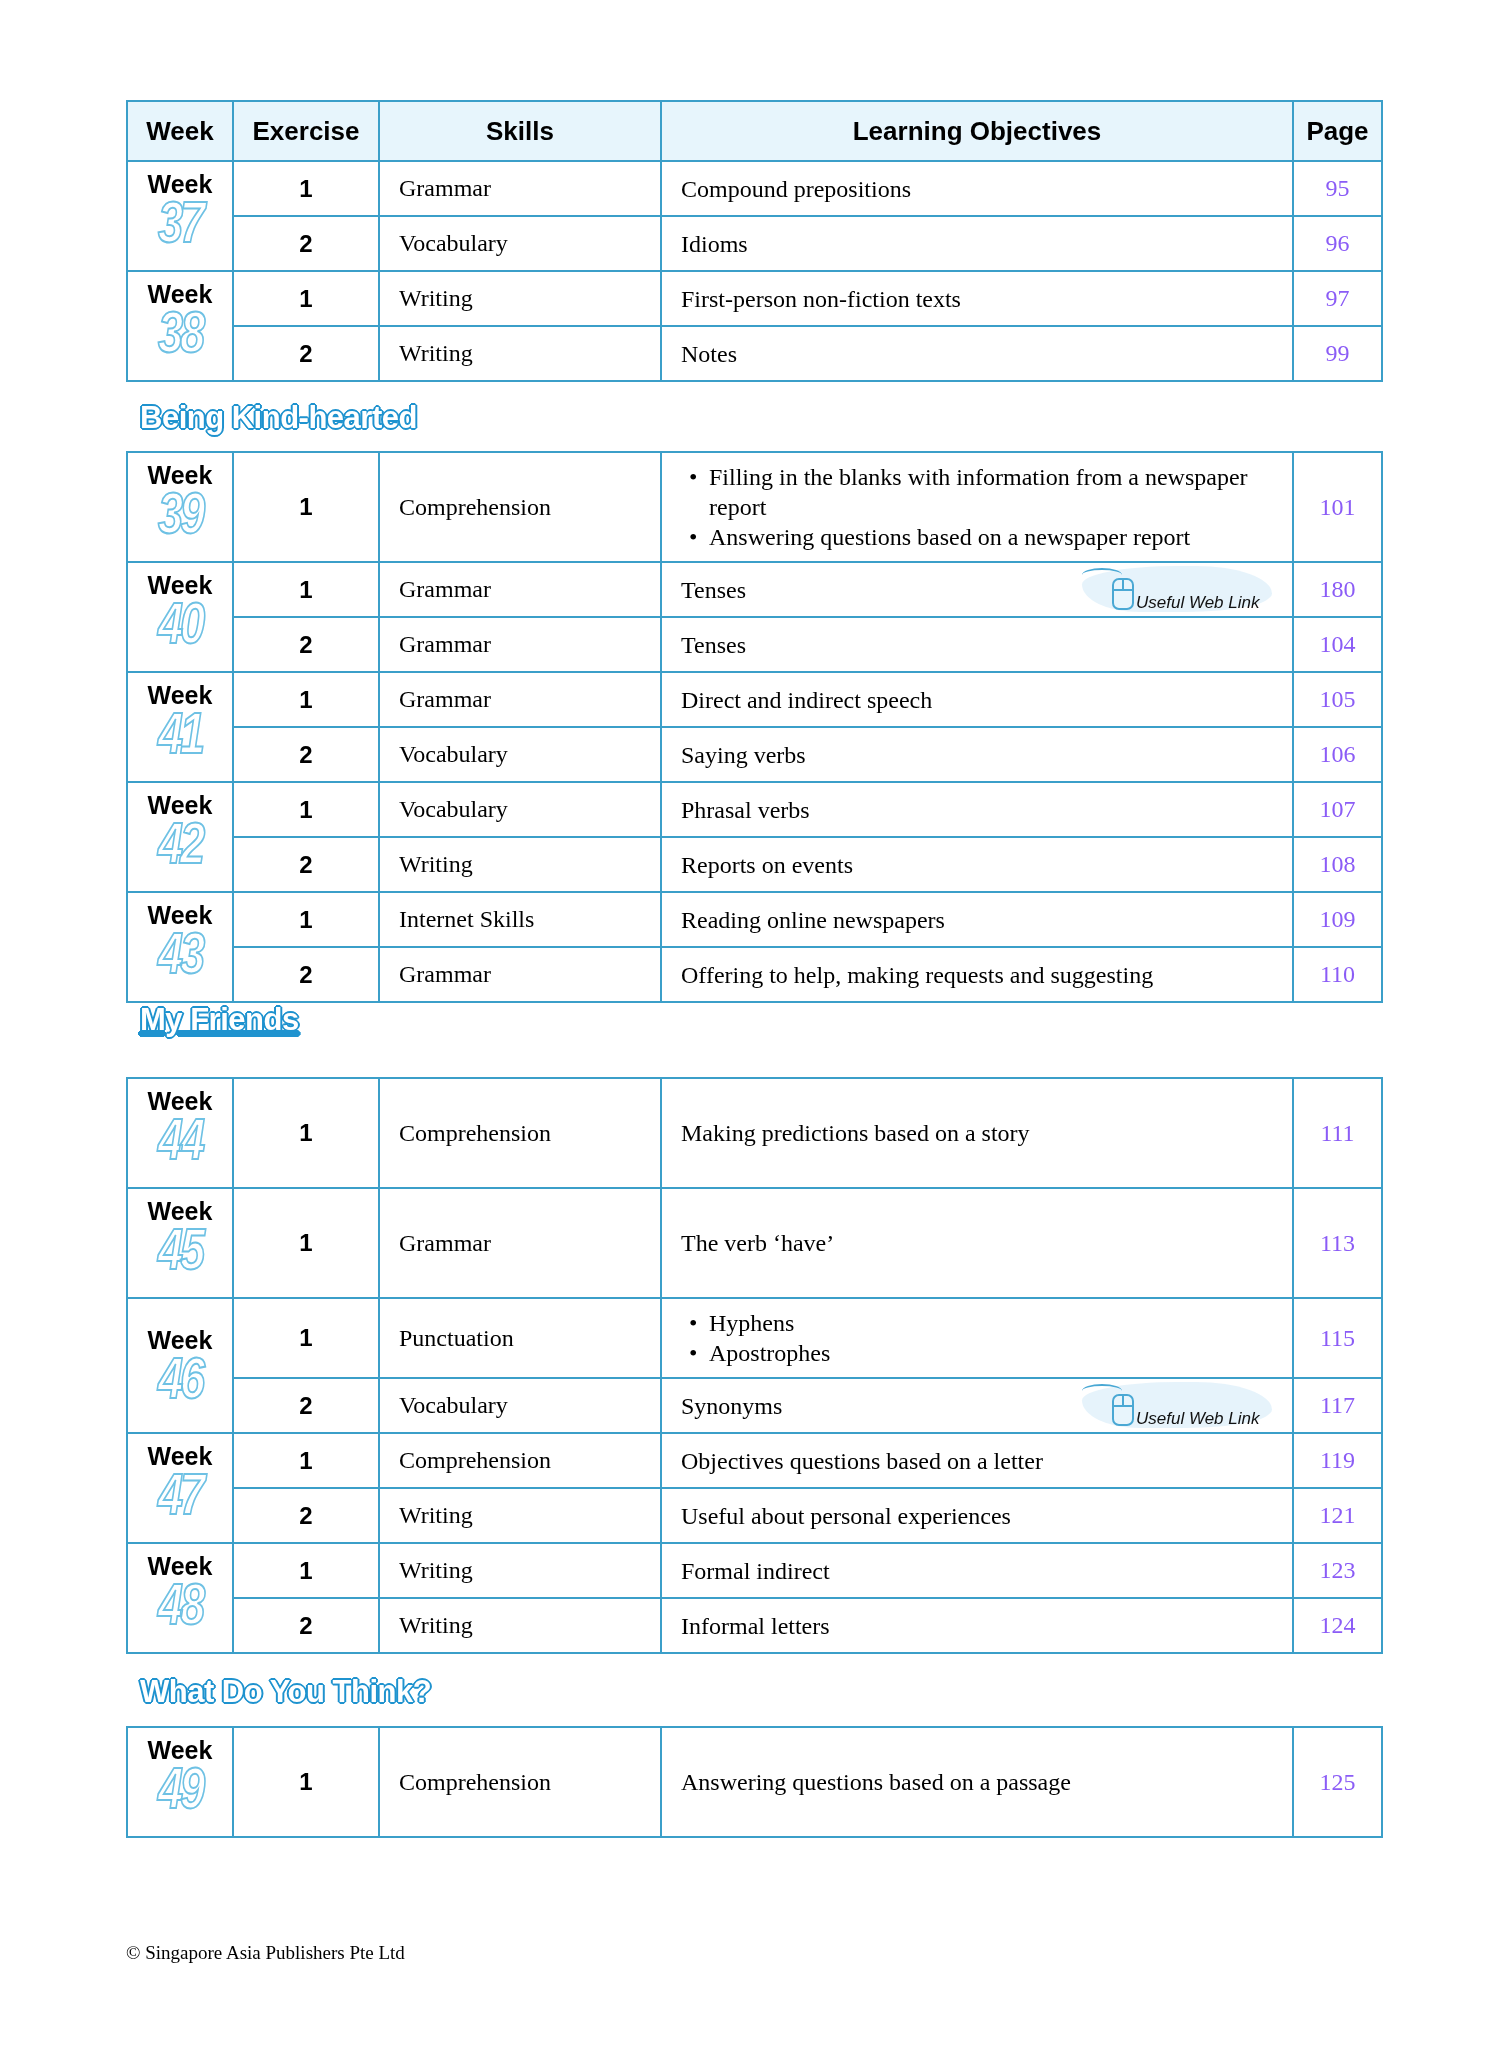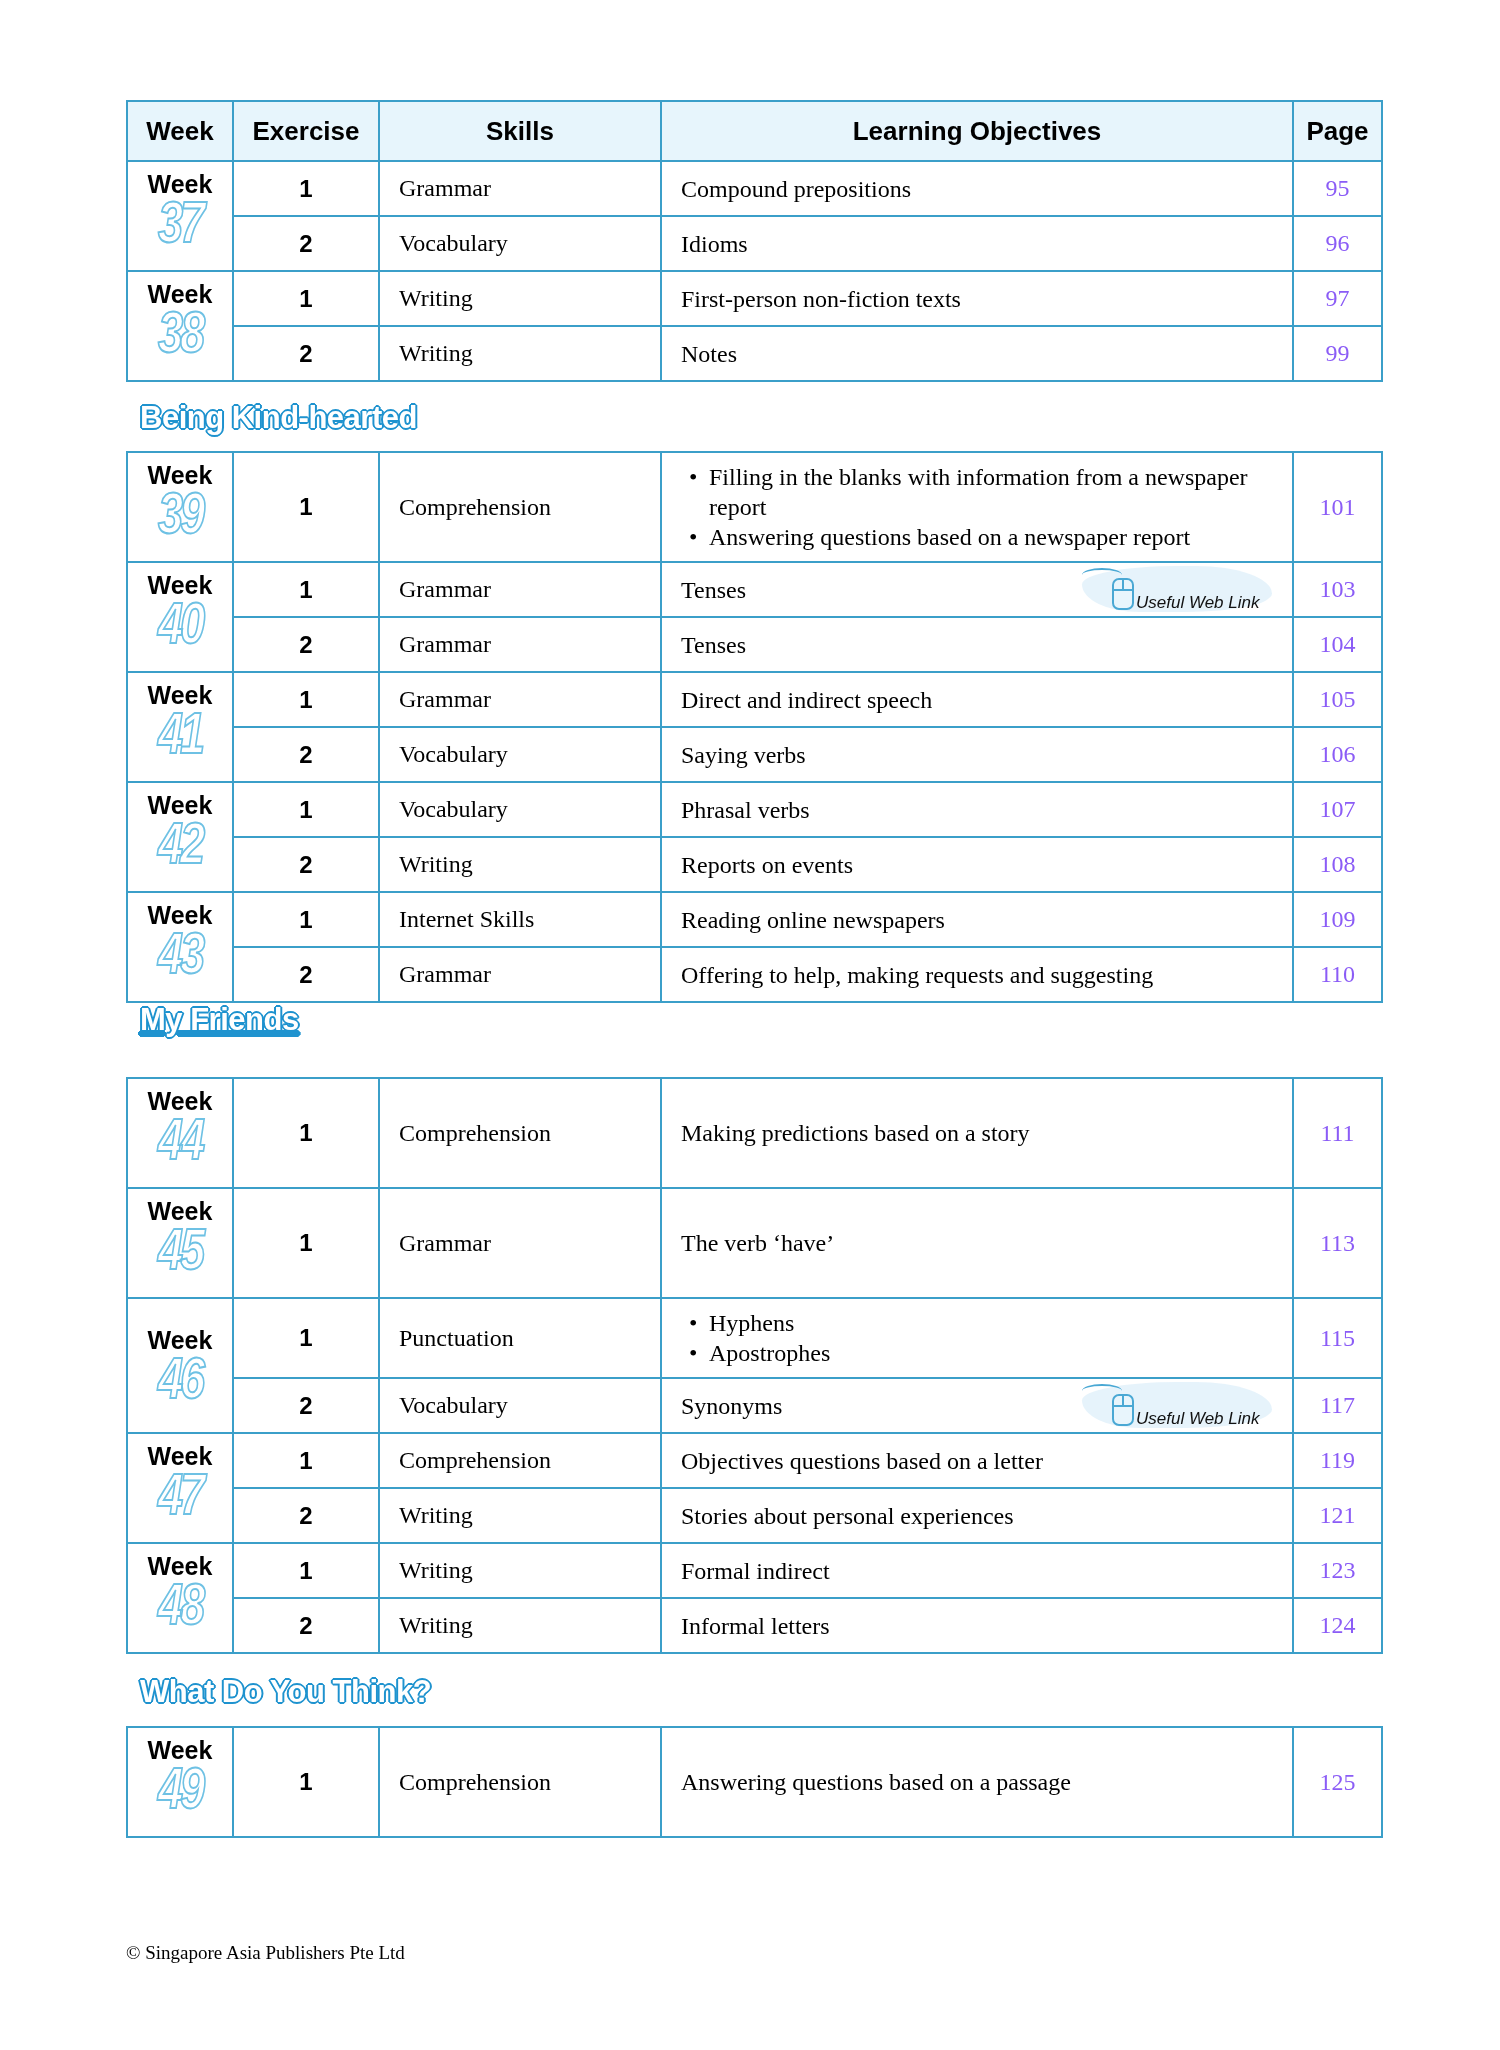--- a/index.html
+++ b/index.html
@@ -125,21 +125,21 @@
     <td class="skill-cell">Grammar</td>
     <td class="lo-cell">
       <span>Tenses</span>
       <div class="web-link">
         <div class="blob"></div>
         <div class="cord"></div>
         <div class="mouse"></div>
         <span class="label">Useful Web Link</span>
       </div>
     </td>
-    <td class="page-cell">103</td>
+    <td class="page-cell">180</td>
   </tr>
   <tr style="height:55px;">
     <td class="ex-cell">2</td>
     <td class="skill-cell">Grammar</td>
     <td class="lo-cell">Tenses</td>
     <td class="page-cell">104</td>
   </tr>
 
   <tr style="height:55px;">
     <td class="week-cell" rowspan="2">
@@ -264,21 +264,21 @@
       <span class="week-num">47</span>
     </td>
     <td class="ex-cell">1</td>
     <td class="skill-cell">Comprehension</td>
     <td class="lo-cell">Objectives questions based on a letter</td>
     <td class="page-cell">119</td>
   </tr>
   <tr style="height:55px;">
     <td class="ex-cell">2</td>
     <td class="skill-cell">Writing</td>
-    <td class="lo-cell">Stories about personal experiences</td>
+    <td class="lo-cell">Useful about personal experiences</td>
     <td class="page-cell">121</td>
   </tr>
 
   <tr style="height:55px;">
     <td class="week-cell" rowspan="2">
       <span class="week-word">Week</span>
       <span class="week-num">48</span>
     </td>
     <td class="ex-cell">1</td>
     <td class="skill-cell">Writing</td>

